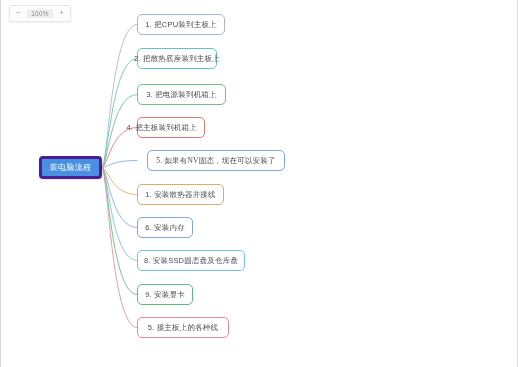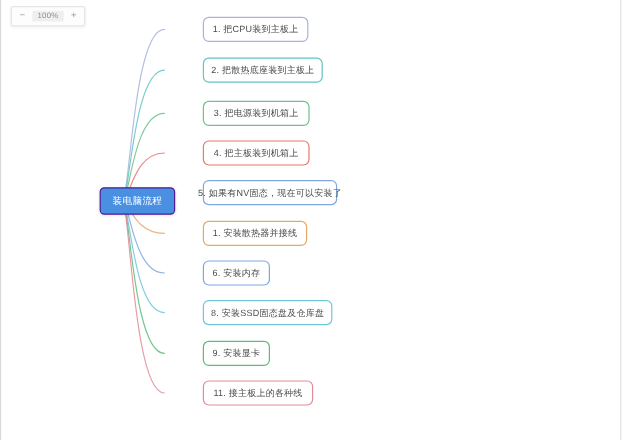--- a/index.html
+++ b/index.html
@@ -88,40 +88,38 @@
     white-space: nowrap;
     cursor: default;
   }
 
   #root-node {
     left: 38px;
     top: 156px;
     width: 63px;
     height: 23px;
     background: #4a90e2;
-    border: 1px solid #4c1d95;
+    border: 3px solid #4c1d95;
     border-radius: 4px;
     color: #ffffff;
     font-size: 8px;
     letter-spacing: .3px;
     box-shadow: 0 1px 2px rgba(0,0,0,0.10);
-    margin-left: 44px;
   }
 
   .branch-node {
     height: 21px;
     background: #ffffff;
     border-radius: 5px;
     border-width: 1px;
     border-style: solid;
     font-size: 7.5px;
     color: #4a4a4a;
     padding: 0 7px;
     letter-spacing: .2px;
-    margin-left: 32px;
   }
 </style>
 </head>
 <body>
 
 <div id="app">
 
   <div id="zoom-toolbar">
     <div class="zoom-btn">−</div>
     <div id="zoom-level">100%</div>
@@ -139,42 +137,42 @@
         <path d="M 101 167.5 C 107 167.5, 110 227.5, 136 227.5" fill="none" stroke="#7fa8e0" stroke-width="1" stroke-linecap="round" opacity="0.85"></path>
         <path d="M 101 167.5 C 107 167.5, 110 260.5, 136 260.5" fill="none" stroke="#6ec6d8" stroke-width="1" stroke-linecap="round" opacity="0.85"></path>
         <path d="M 101 167.5 C 107 167.5, 110 294.5, 136 294.5" fill="none" stroke="#5cbd7a" stroke-width="1" stroke-linecap="round" opacity="0.85"></path>
         <path d="M 101 167.5 C 107 167.5, 110 327.5, 136 327.5" fill="none" stroke="#e48b9a" stroke-width="1" stroke-linecap="round" opacity="0.85"></path>
       </svg>
 
     <div class="node" id="root-node">装电脑流程</div>
   <div class="node branch-node" style="left: 136px; top: 14px; width: 88px; border-color: rgb(168, 179, 216);">
         <span>1. 把CPU装到主板上</span>
       </div>
-      <div class="node branch-node" style="left: 136px; top: 48px; width: 100px; border-color: rgb(98, 196, 195);">
+      <div class="node branch-node" style="left: 136px; top: 48px; width: 80px; border-color: rgb(98, 196, 195);">
         <span>2. 把散热底座装到主板上</span>
       </div>
       <div class="node branch-node" style="left: 136px; top: 84px; width: 89px; border-color: rgb(111, 192, 138);">
         <span>3. 把电源装到机箱上</span>
       </div>
-      <div class="node branch-node" style="left: 136px; top: 117px; width: 89px; border-color: rgb(232, 120, 107);">
+      <div class="node branch-node" style="left: 136px; top: 117px; width: 68px; border-color: rgb(232, 120, 107); justify-content: flex-end;">
         <span>4. 把主板装到机箱上</span>
       </div>
-      <div class="node branch-node" style="left: 136px; top: 150px; width: 112px; border-color: rgb(127, 168, 224);">
+      <div class="node branch-node" style="left: 146px; top: 150px; width: 138px; border-color: rgb(127, 168, 224); font-family: Liberation Serif, serif;">
         <span>5. 如果有NV固态，现在可以安装了</span>
       </div>
       <div class="node branch-node" style="left: 136px; top: 184px; width: 87px; border-color: rgb(227, 168, 106);">
         <span>1. 安装散热器并接线</span>
       </div>
       <div class="node branch-node" style="left: 136px; top: 217px; width: 56px; border-color: rgb(127, 168, 224);">
         <span>6. 安装内存</span>
       </div>
       <div class="node branch-node" style="left: 136px; top: 250px; width: 108px; border-color: rgb(110, 198, 216);">
         <span>8. 安装SSD固态盘及仓库盘</span>
       </div>
       <div class="node branch-node" style="left: 136px; top: 284px; width: 56px; border-color: rgb(92, 189, 122); align-items: center;">
         <span>9. 安装显卡</span>
       </div>
       <div class="node branch-node" style="left: 136px; top: 317px; width: 92px; border-color: rgb(228, 139, 154);">
-        <span>11. 接主板上的各种线</span>
+        <span>5. 接主板上的各种线</span>
       </div>
     </div>
 
 </div>
 
 </body></html>

